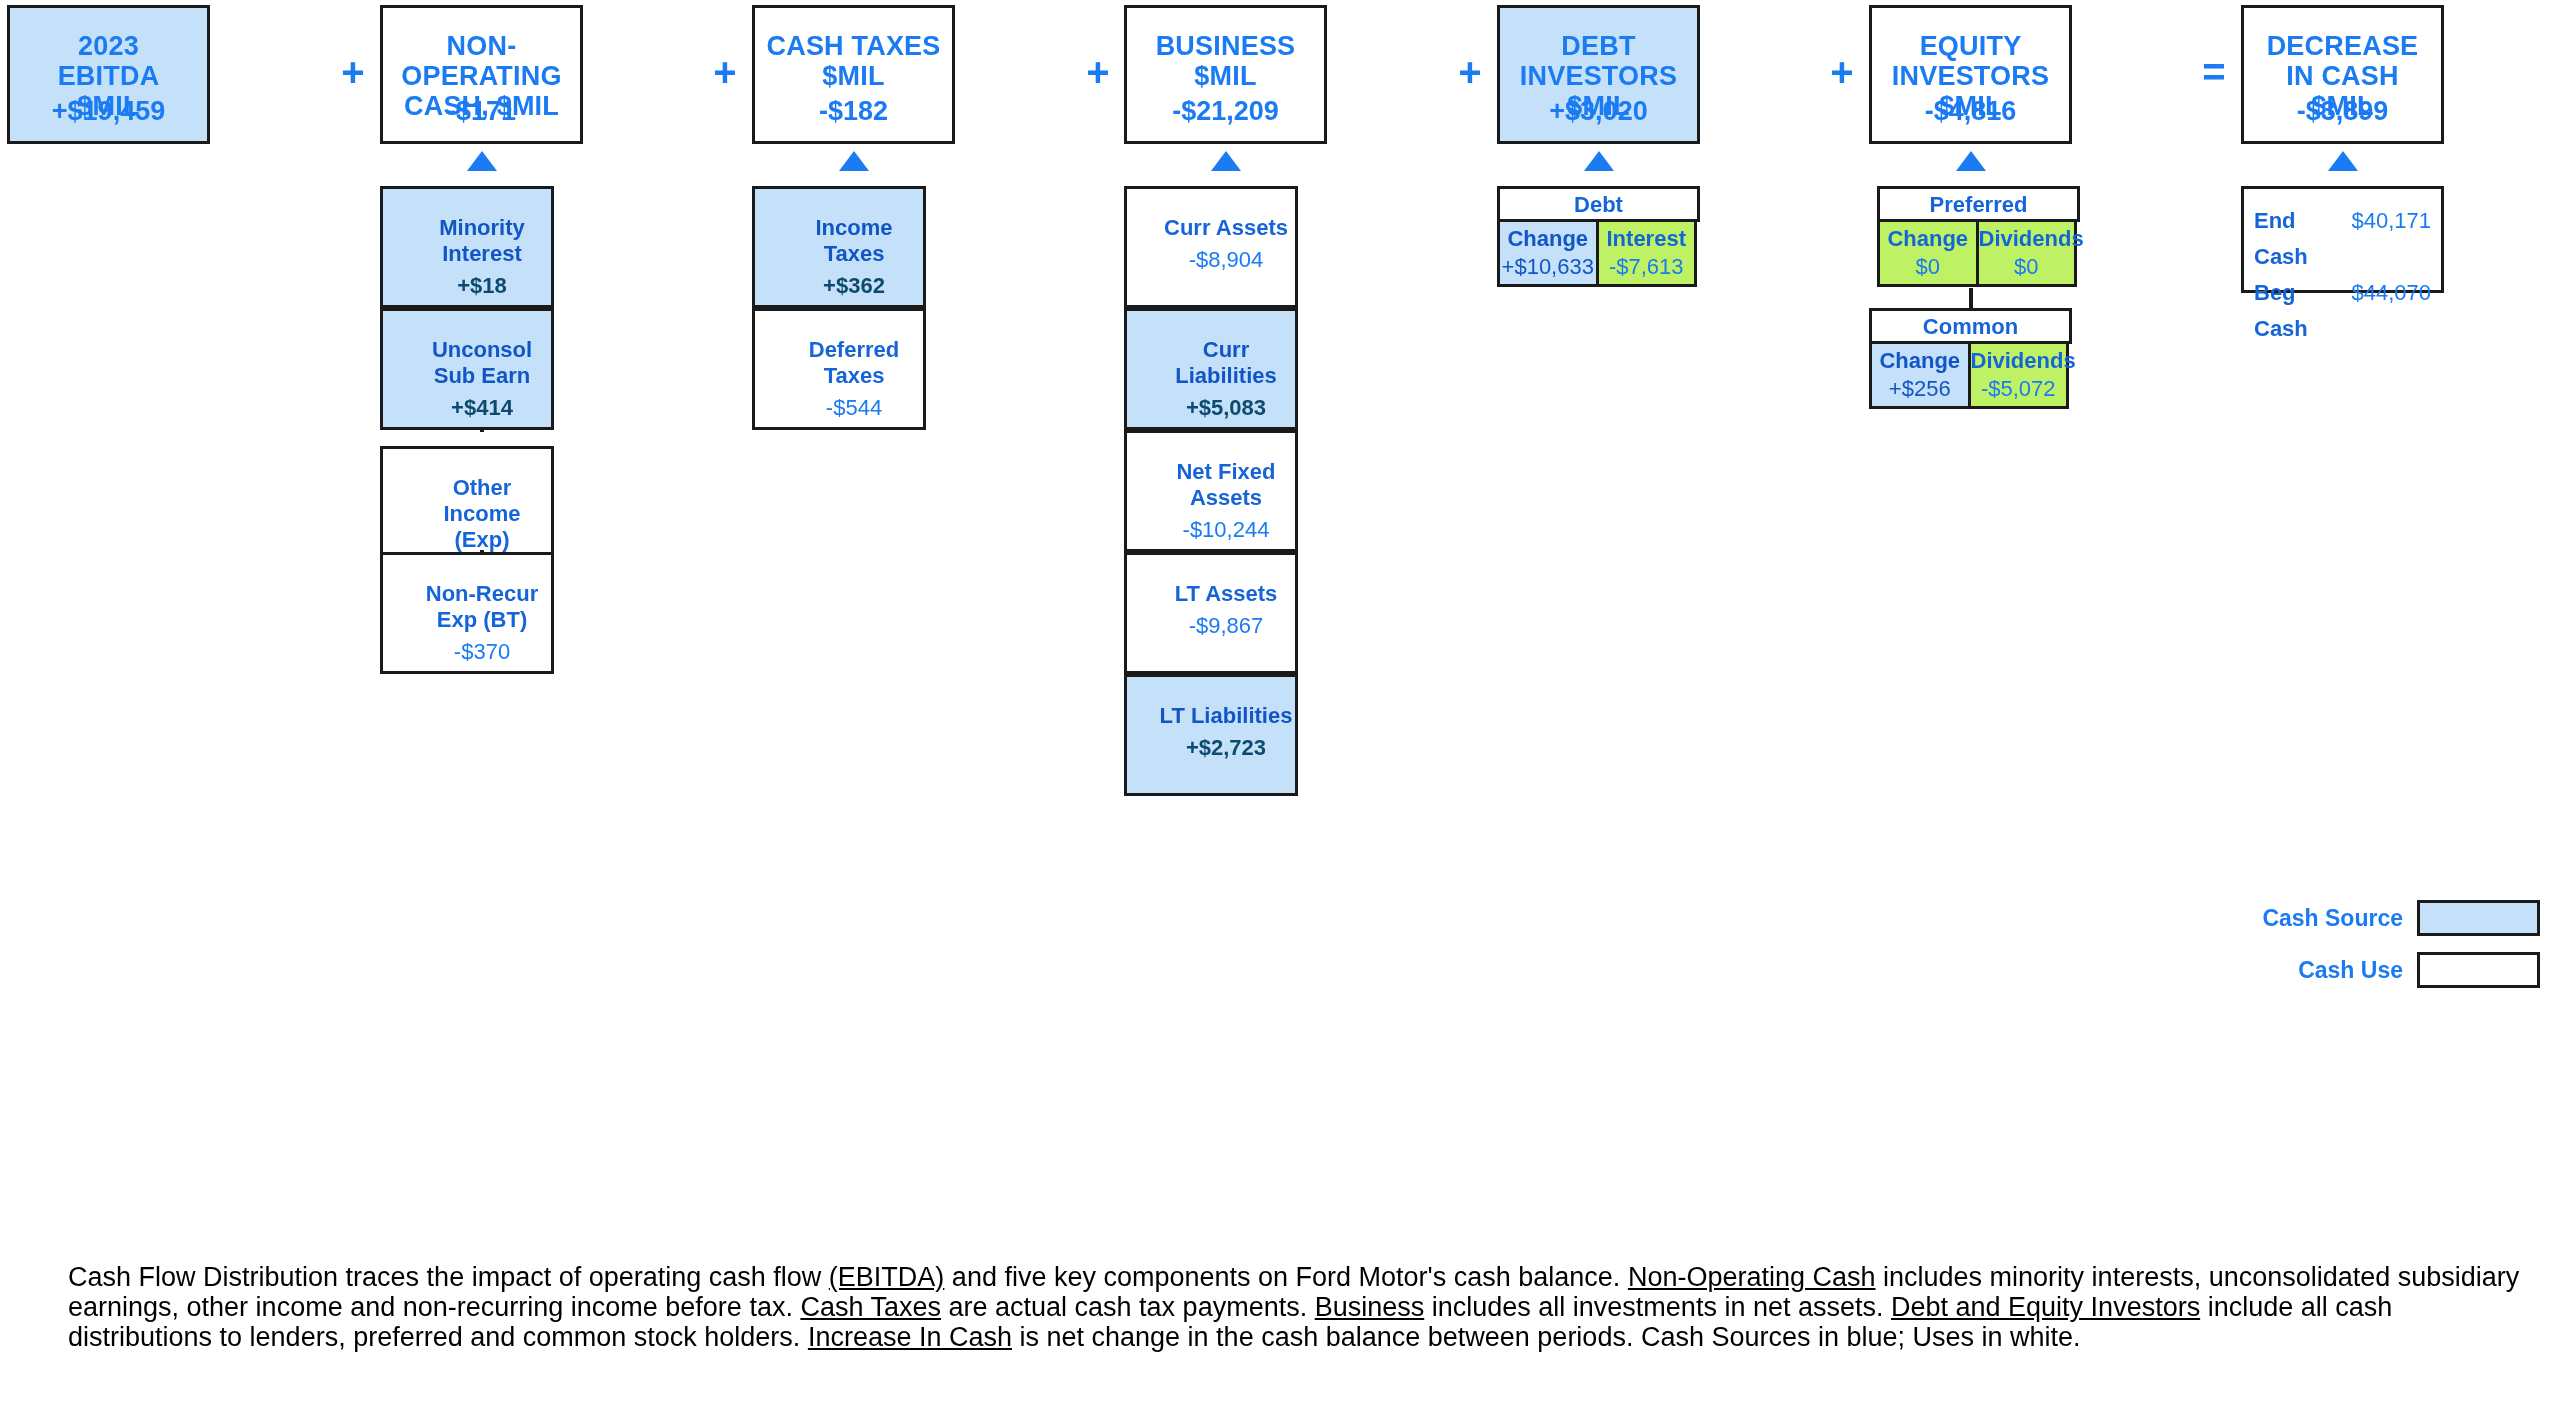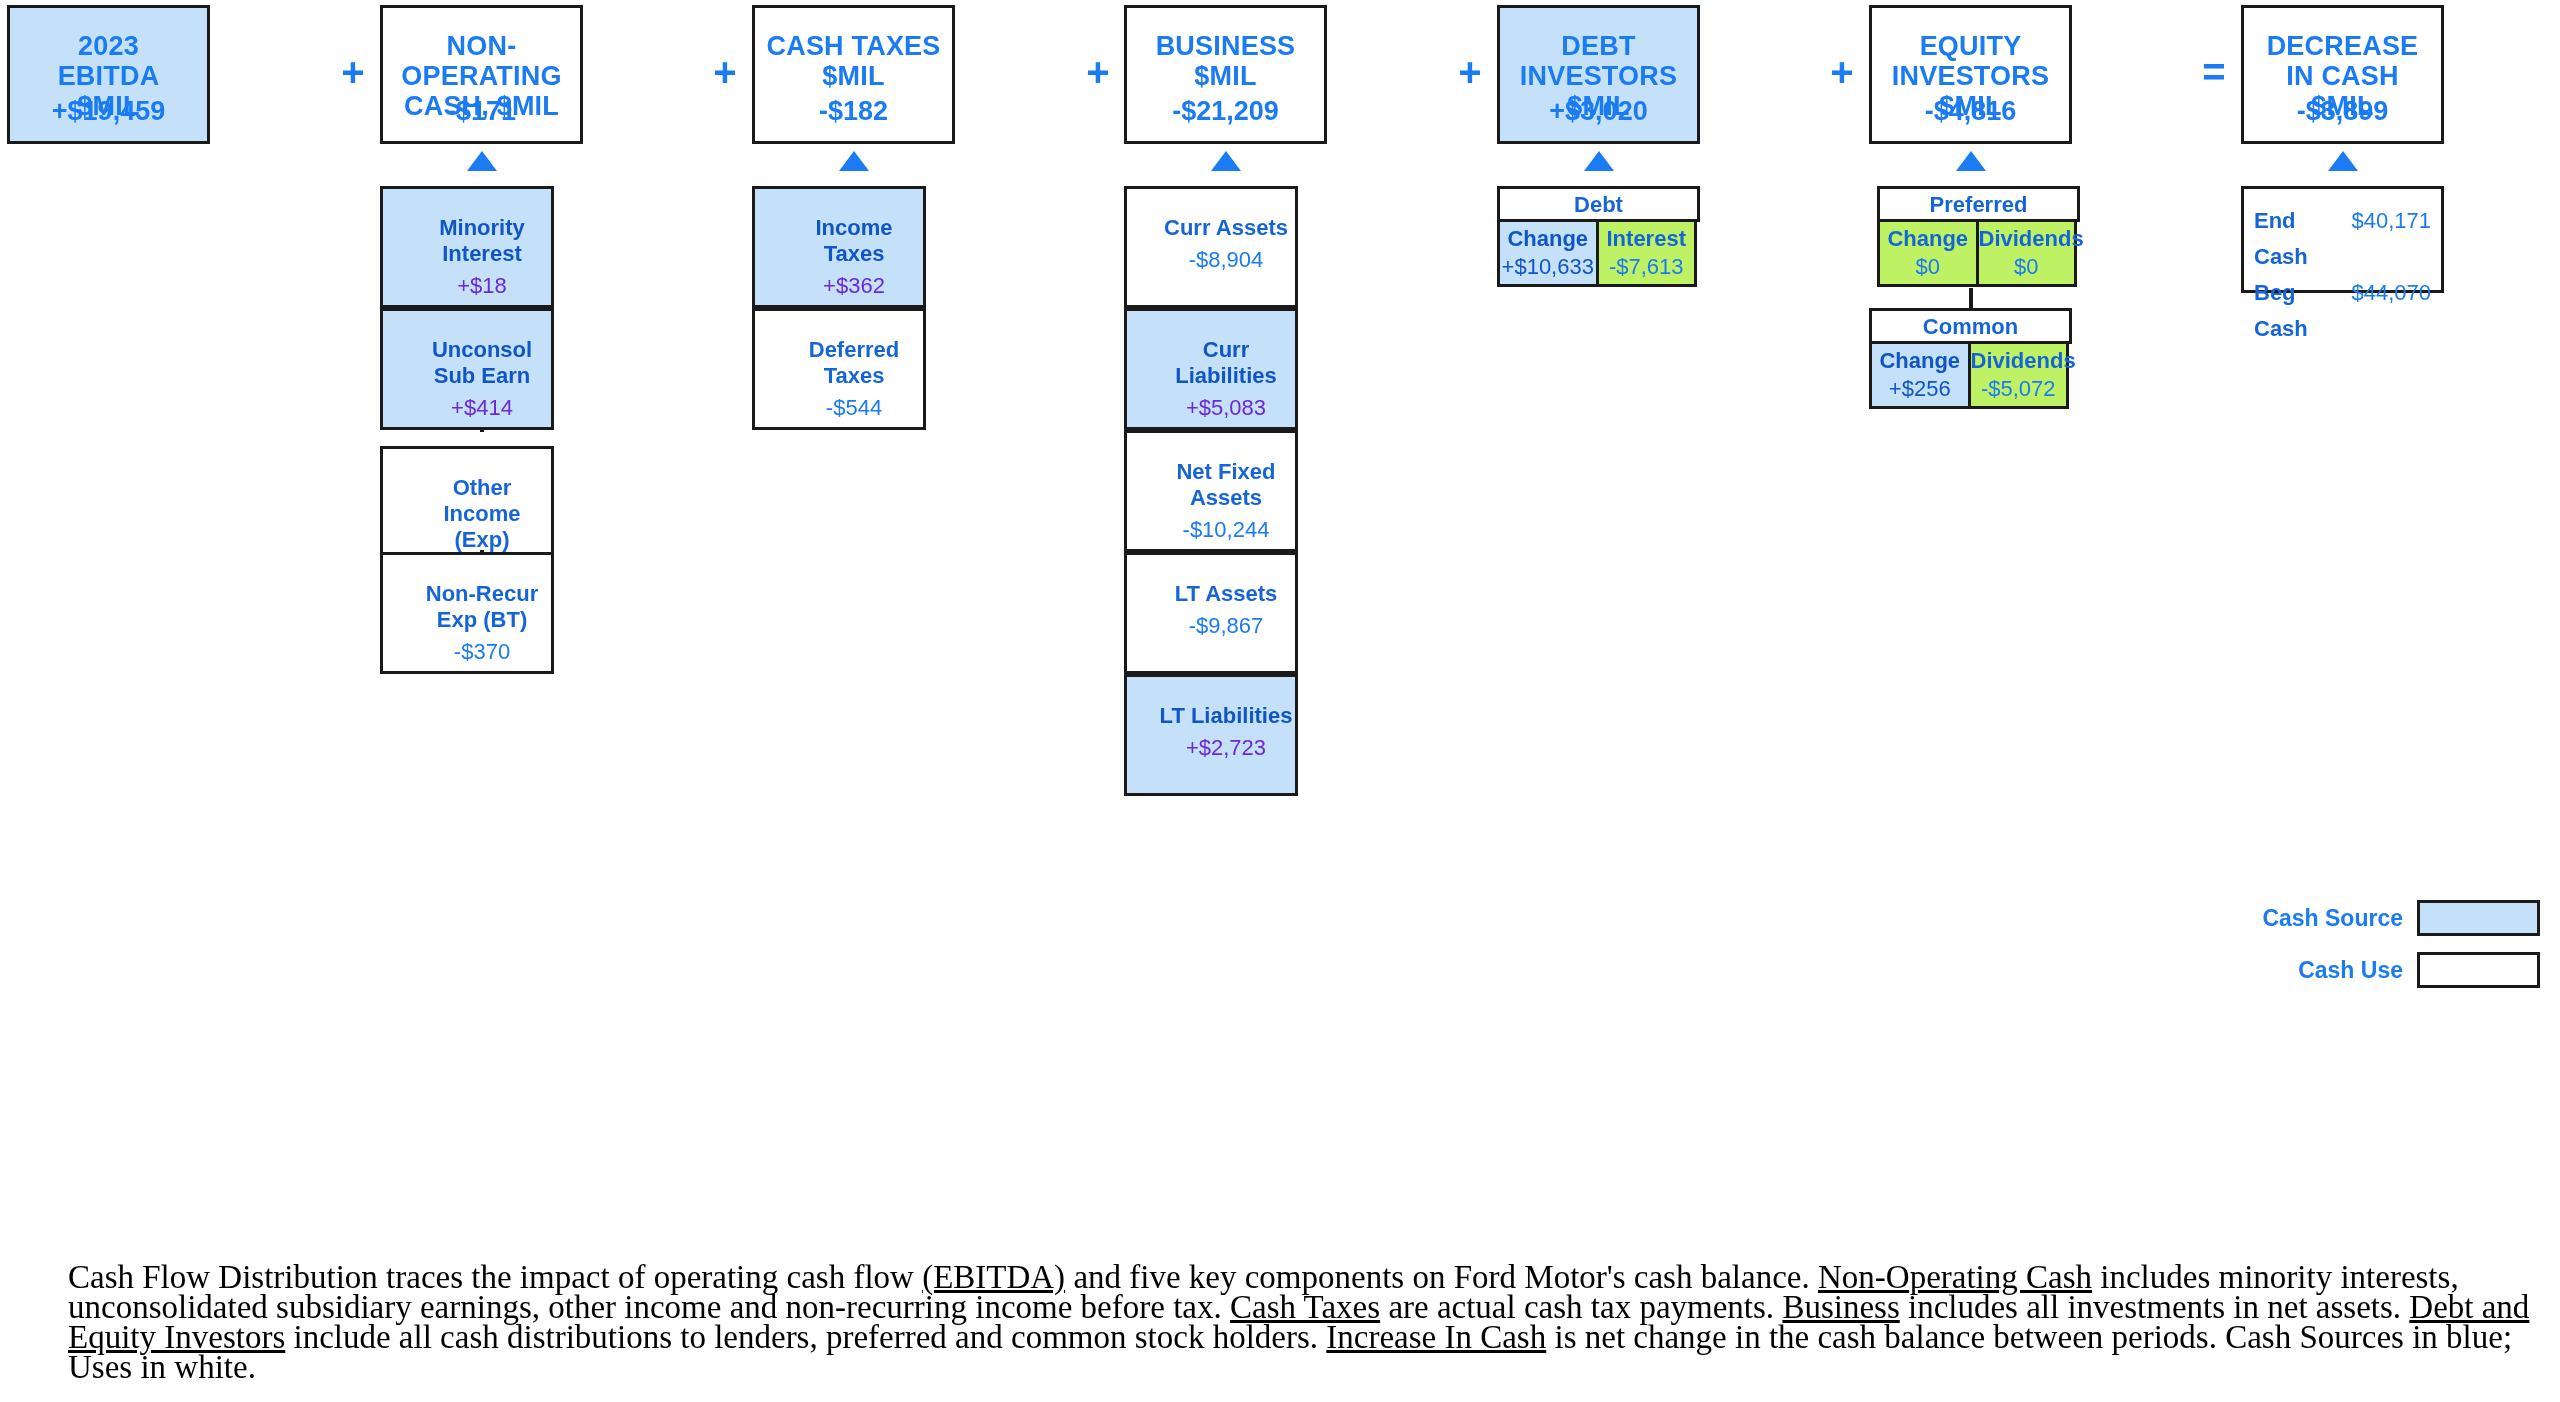--- a/index.html
+++ b/index.html
@@ -78,21 +78,21 @@
     color: #1565d8;
     line-height: 26px;
   }
   .sub .val {
     font-size: 22px;
     color: #1a7bf2;
     line-height: 30px;
     margin-top: 4px;
   }
   .sub.src .lbl { color: #1156c4; }
-  .sub.src .val { color: #6d28d9; }
+  .sub.src .val { color: #0c4a6e; font-weight: bold; }
 
   
   .arrow {
     position: absolute;
     width: 0; height: 0;
     border-left: 15px solid transparent;
     border-right: 15px solid transparent;
     border-bottom: 20px solid #1a7bf2;
   }
   
@@ -190,22 +190,22 @@
     background: #ffffff;
   }
   .legend .swatch.src { background: #c5e1f9; }
 
   
   .footnote {
     position: absolute;
     left: 68px;
     top: 1262px;
     width: 2470px;
-    font-family: Liberation Serif, serif;
-    font-size: 33px;
+    font-family: Liberation Sans, sans-serif;
+    font-size: 27px;
     line-height: 30px;
     color: #000000;
   }
   .footnote u { text-decoration: underline; }
 </style>
 </head>
 <body>
 
 <div class="canvas" id="canvas">
     <div class="box topbox src" style="left: 7px;">

